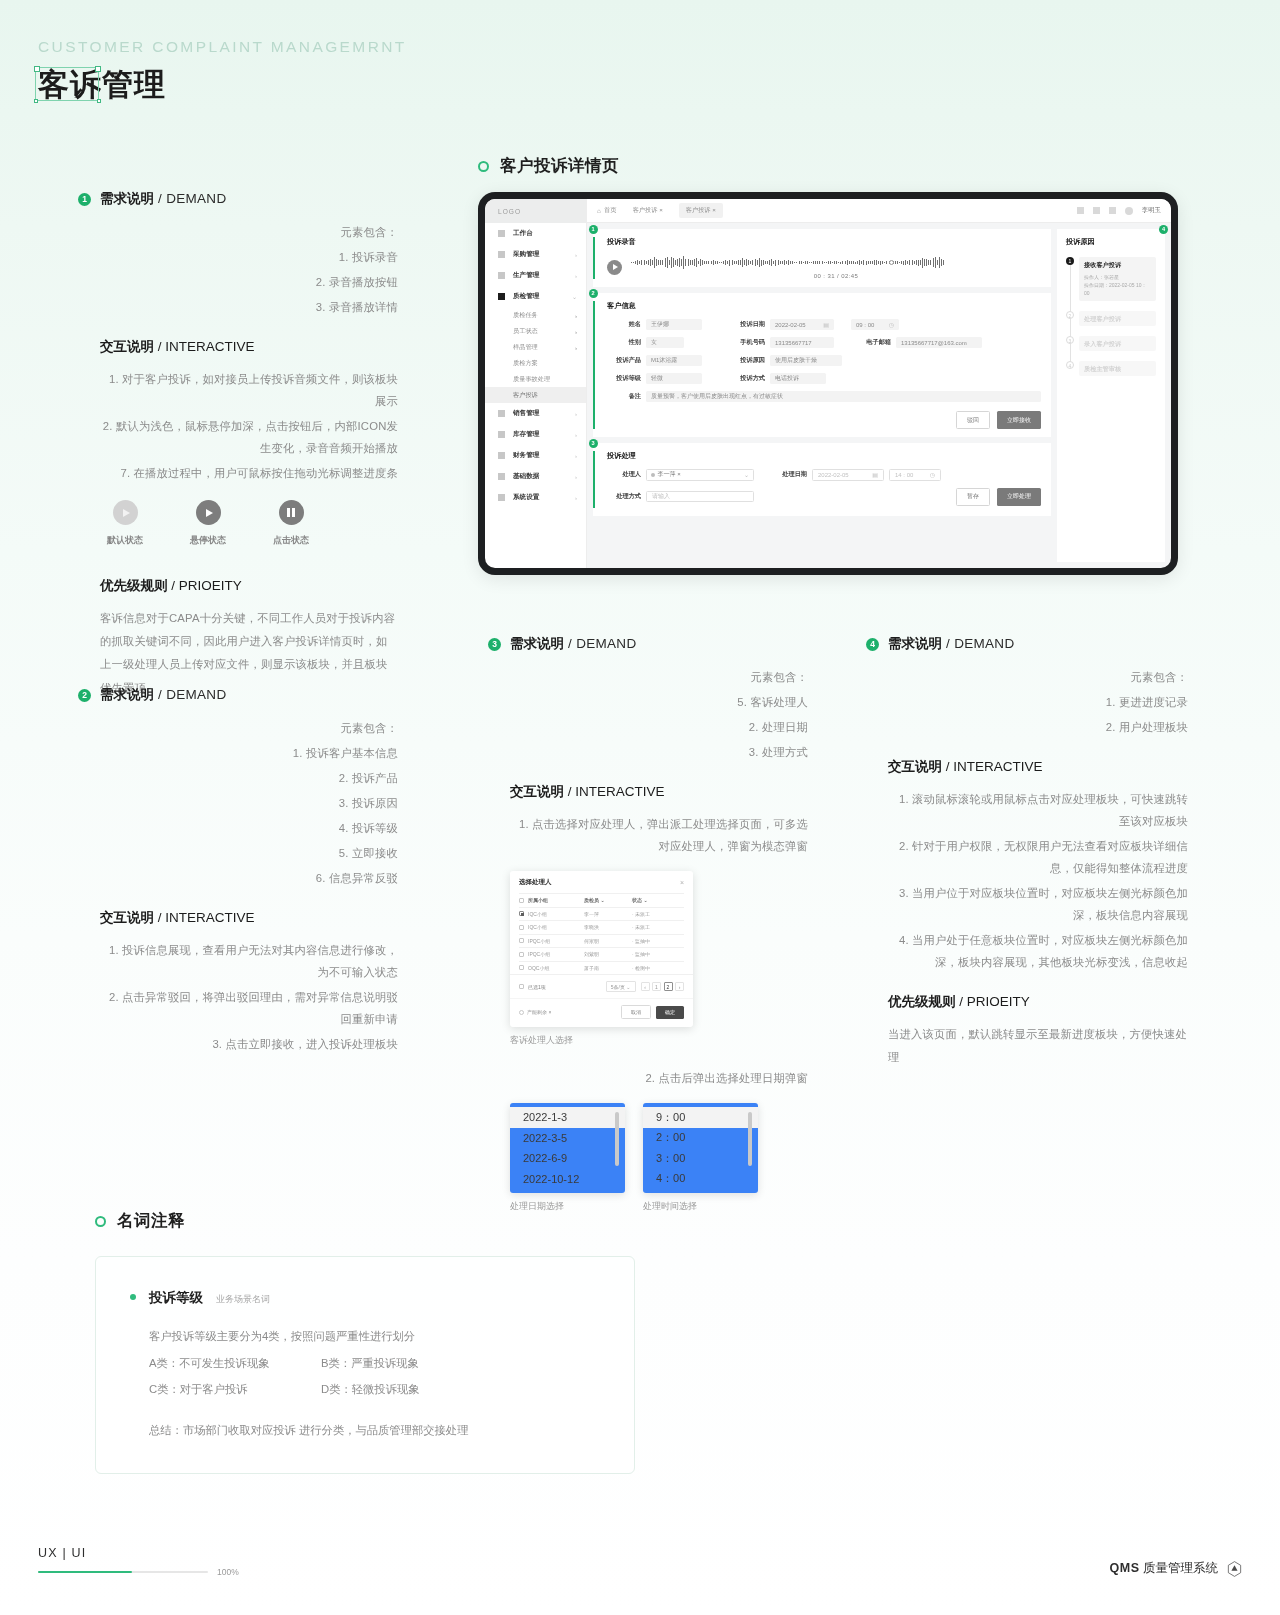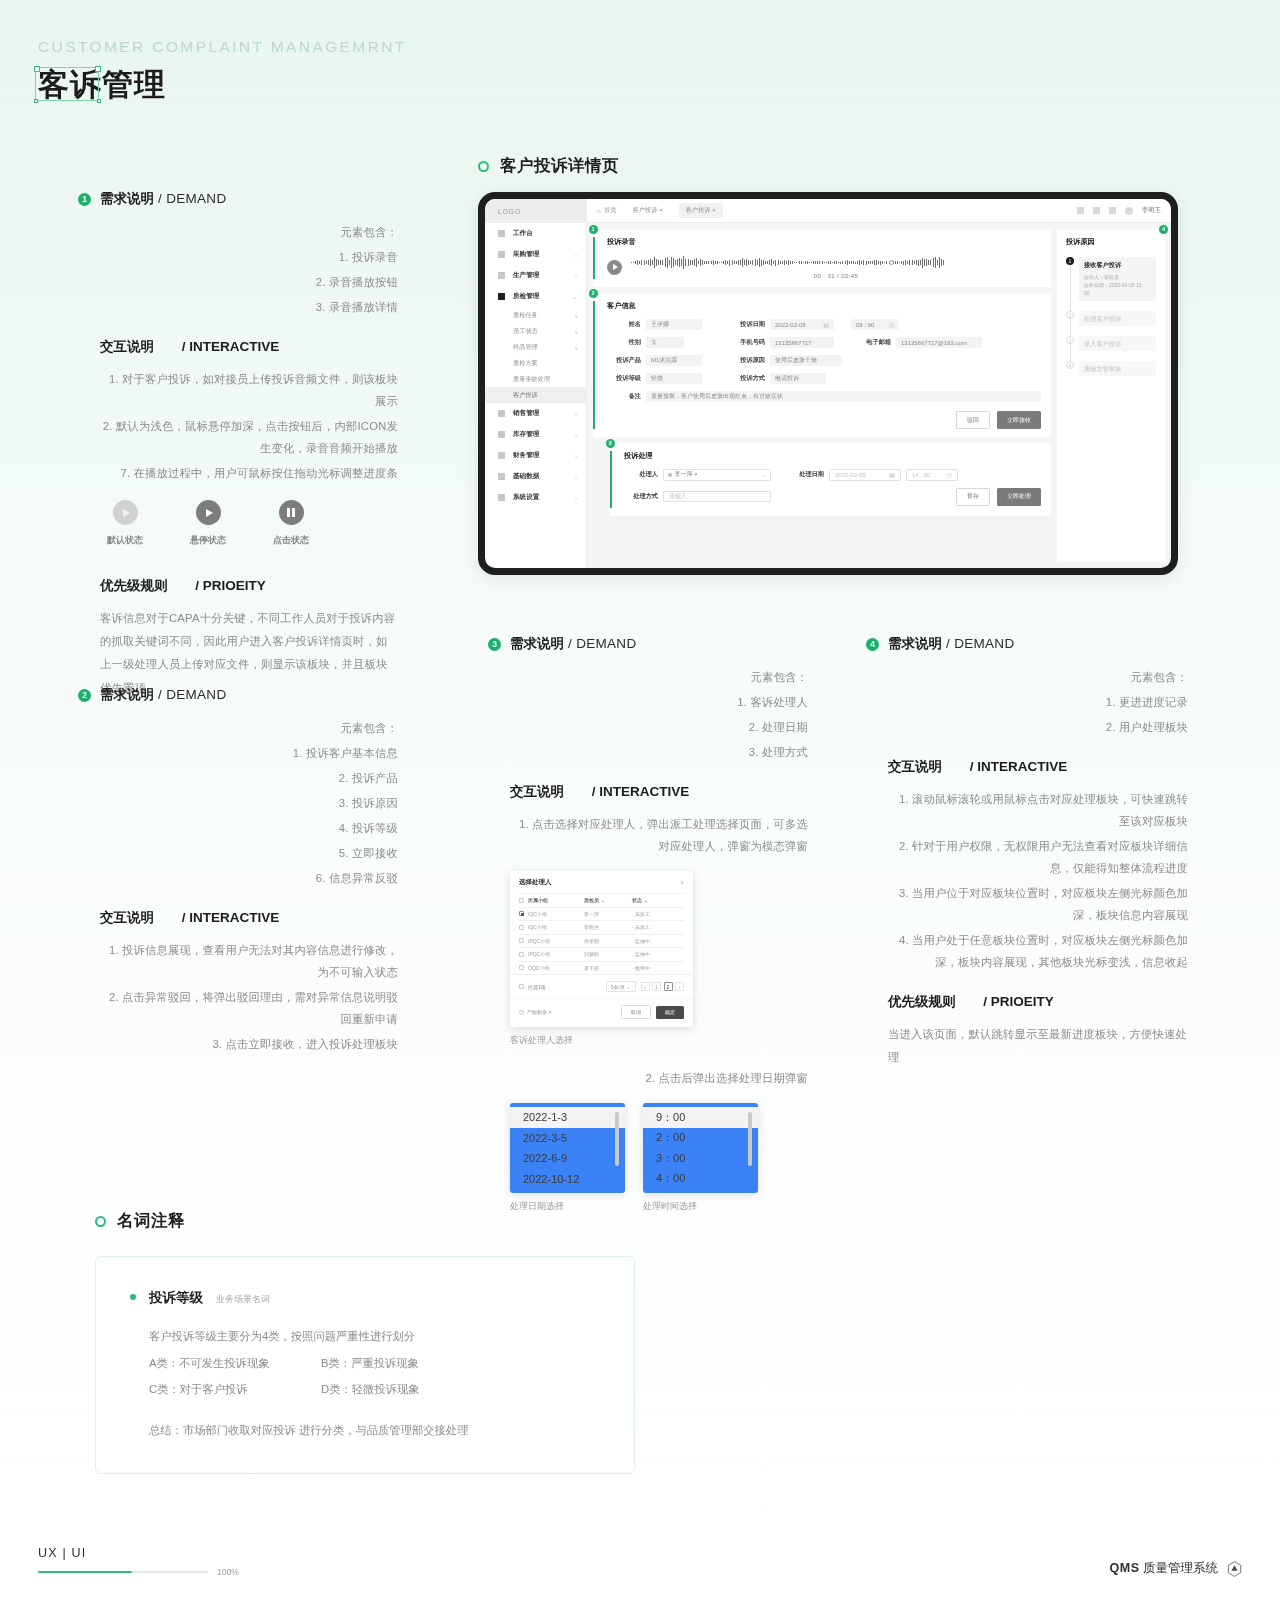--- a/index.html
+++ b/index.html
@@ -52,21 +52,21 @@
     width: 13px; height: 13px; border-radius: 50%; background: #1db06b;
     color: #fff; font-size: 8.5px; line-height: 13px; text-align: center;
     flex: none; margin-top: 3px; font-weight: 700;
   }
   .spec-h .title { font-size: 13.5px; font-weight: 700; color: #1c1c1c; }
   .spec-h .title .en { font-weight: 400; color: #2b2b2b; letter-spacing: .3px; }
   .sub-h {
     font-size: 13.5px; font-weight: 700; color: #1c1c1c;
     margin: 20px 0 12px 22px;
   }
-  .sub-h .en { font-weight: 700; padding-left: 24px; }
+  .sub-h .en { font-weight: 400; }
   .body-list { margin-left: 22px; }
   .body-list p {
     font-size: 11.3px; color: #8b8b8b; line-height: 1.95; margin-bottom: 3px;
     letter-spacing: .2px;
     text-align: right;
   }
   .para { margin-left: 22px; font-size: 11.3px; color: #8b8b8b; line-height: 2.05; letter-spacing: .2px; }
 
   
   .states { display: flex; gap: 33px; margin: 16px 0 0 22px; }
@@ -660,21 +660,21 @@
                     <span class="fval" style="flex:1;">质量预警，客户使用后皮肤出现红点，有过敏症状</span>
                   </span>
               </div>
 
               <div class="btn-row">
                 <span class="b-out">驳回</span>
                 <span class="b-sol">立即接收</span>
               </div>
             </div>
 
-            <div class="card" style="padding-bottom:10px;margin-left:17px;">
+            <div class="card" style="padding-bottom:10px;">
               <span class="mark"></span>
               <span class="bnum">3</span>
               <h4>投诉处理</h4>
 
               <div class="frow">
                 <span class="fld" style="width:160px;">
                     <span class="flbl" style="width:34px;">处理人</span>
                   <span class="sel-box" style="width:108px;">
                     <span class="chip">
                         <span class="cd"></span>
@@ -750,21 +750,21 @@
   </div>
 </div>
 
 <div class="spec" style="left:488px; top:635px; width:320px;">
   <div class="spec-h">
     <span class="num-badge">3</span>
     <span class="title"><span>需求说明</span><span class="en"> / DEMAND</span></span>
   </div>
   <div class="body-list">
     <p>元素包含：</p>
-    <p>1. 客诉处理人</p>
+    <p>5. 客诉处理人</p>
     <p>2. 处理日期</p>
     <p>3. 处理方式</p>
   </div>
   <div class="sub-h"><span>交互说明</span><span class="en"> / INTERACTIVE</span></div>
   <div class="body-list">
     <p>1. 点击选择对应处理人，弹出派工处理选择页面，可多选对应处理人，弹窗为模态弹窗</p>
   </div>
 
   <div style="margin-left:22px; margin-top:14px;">
     <div class="modal">

